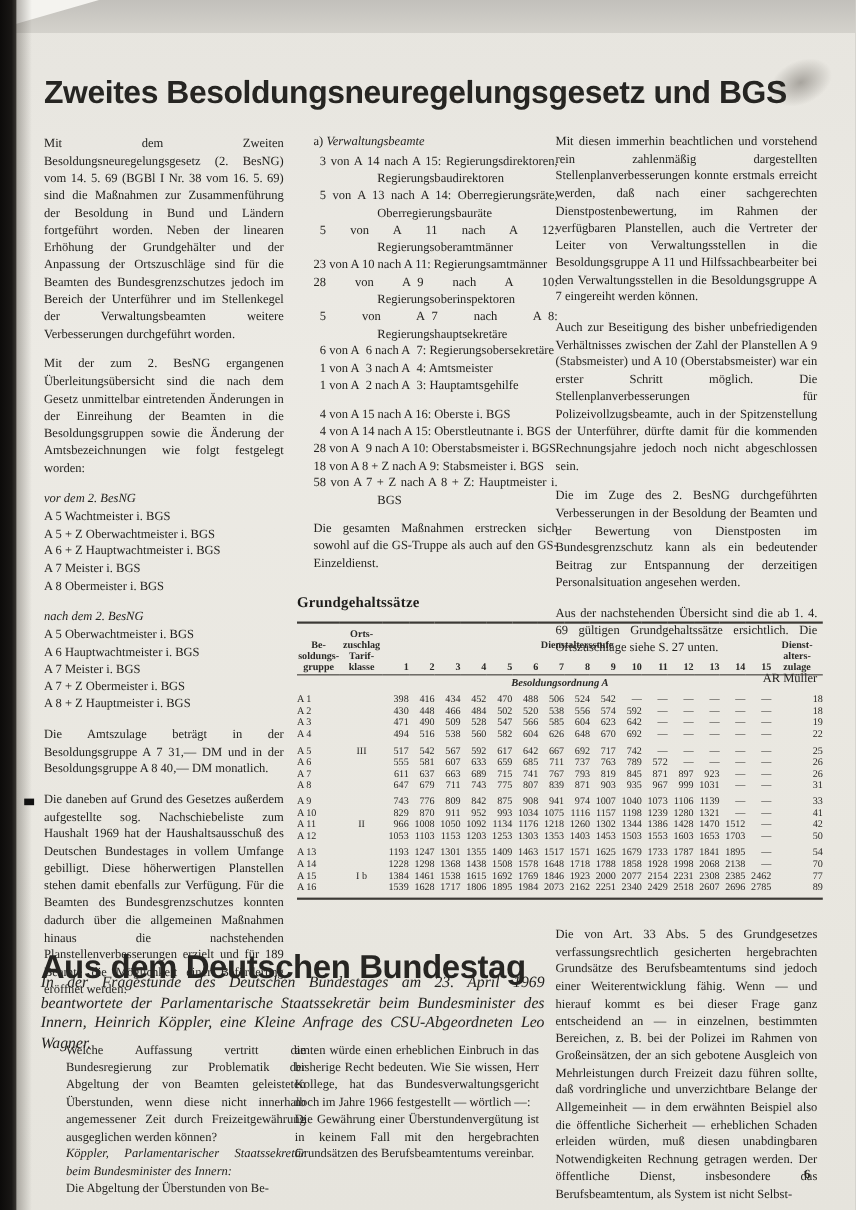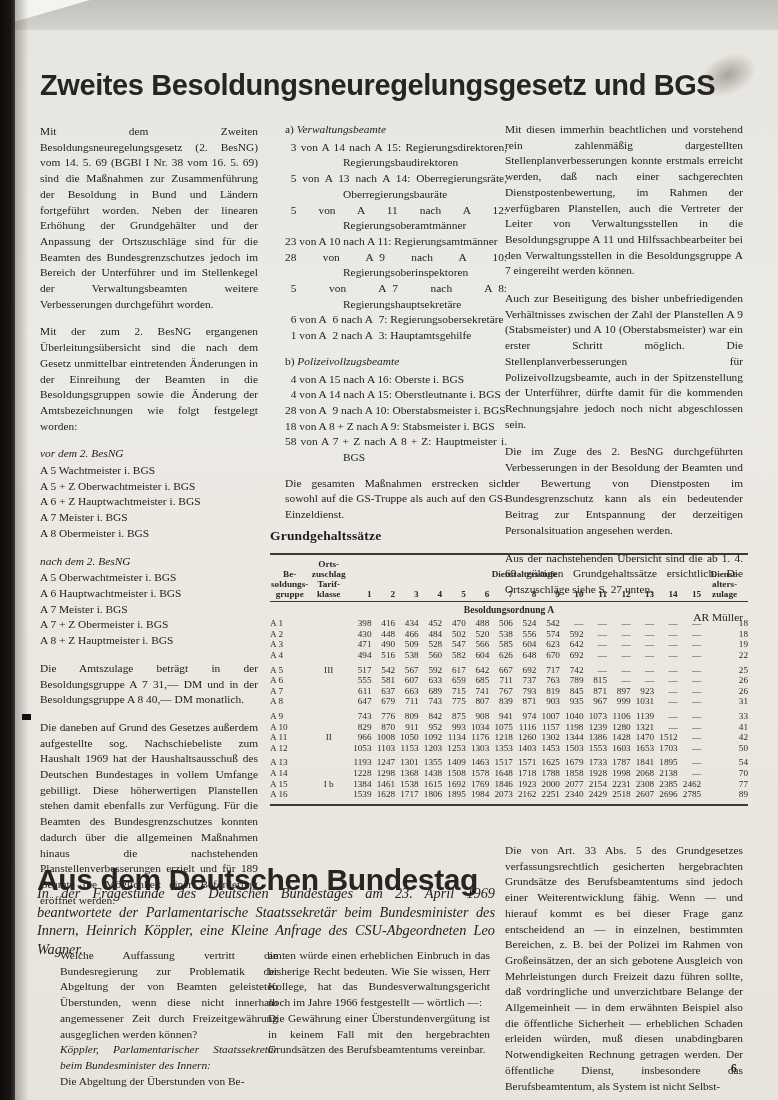--- a/index.html
+++ b/index.html
@@ -28,31 +28,31 @@
   .list-head{font-style:italic;margin:2px 0 1px 0;}
   .plain-list div{text-align:left;}
   .mb{margin-bottom:12px;}
   .sec-head{font-style:italic;margin:0 0 2px 0;text-align:left;}
   .sec-head .lbl{font-style:normal;}
   .entries{margin-bottom:10px;}
   .entries div{padding-left:58px;text-indent:-58px;text-align:justify;white-space:pre-wrap;}
   .signature{text-align:right;margin-top:2px;}
 
   
-  .tablewrap{position:absolute;left:270px;top:528px;width:478px;}
+  .tablewrap{position:absolute;left:270px;top:540px;width:478px;}
   .tbl-heading{font-weight:bold;font-size:13.5px;letter-spacing:.2px;color:#1d1c1a;}
   table.salary{border-collapse:collapse;width:478px;margin-top:9px;
     font-size:9.2px;line-height:10px;color:#2a2926;}
   table.salary th{font-weight:bold;vertical-align:bottom;padding:0 0 2px 0;}
   .h-multiline{white-space:pre-line;text-align:center;font-size:9.2px;}
   thead tr:first-child th{border-top:2px solid #3c3a36;padding-top:4px;}
   th.span-head{text-align:center;border-top:2px solid #3c3a36;}
   th.step{text-align:right;padding-right:3px;}
   tr.rule td{border-top:1.3px solid #3c3a36;text-align:center;font-weight:bold;
-     padding:3px 0 3px 0;font-size:9.6px;}
+     padding:3px 0 3px 0;font-size:9.6px;font-style:italic;}
   tbody.data td{padding:0;height:10.6px;}
   td.g{width:40px;text-align:left;padding-left:16px;white-space:nowrap;}
   td.t{width:40px;text-align:center;}
   td.v{width:25px;text-align:right;padding-right:2px;}
   td.z{width:52px;text-align:right;padding-right:28px;}
   tbody.data tr.gap td{padding-top:4px;}
   .tbl-bottomrule{border-top:2px solid #3c3a36;margin-top:4px;}
   .sq-mark{position:absolute;left:-248px;top:186px;width:9px;height:6px;background:#111;}
 
   
@@ -110,26 +110,23 @@
       <span>Verwaltungsbeamte</span>
     </div>
     <div class="entries">
         <div> 3 von A 14 nach A 15: Regierungsdirektoren, Regierungsbaudirektoren</div>
         <div> 5 von A 13 nach A 14: Oberregierungsräte, Oberregierungsbauräte</div>
         <div> 5 von A 11 nach A 12: Regierungsoberamtmänner</div>
         <div>23 von A 10 nach A 11: Regierungsamtmänner</div>
         <div>28 von A 9 nach A 10: Regierungsoberinspektoren</div>
         <div> 5 von A 7 nach A 8: Regierungshauptsekretäre</div>
         <div> 6 von A 6 nach A 7: Regierungsobersekretäre</div>
+        <div> 1 von A 3 nach A 4: Amtsmeister</div>
         <div> 1 von A 2 nach A 3: Hauptamtsgehilfe</div>
       </div>
-    <div class="sec-head">
-      <span class="lbl">b)</span>
-      <span>Polizeivollzugsbeamte</span>
-    </div>
     <div class="entries">
         <div> 4 von A 15 nach A 16: Oberste i. BGS</div>
         <div> 4 von A 14 nach A 15: Oberstleutnante i. BGS</div>
         <div>28 von A 9 nach A 10: Oberstabsmeister i. BGS</div>
         <div>18 von A 8 + Z nach A 9: Stabsmeister i. BGS</div>
         <div>58 von A 7 + Z nach A 8 + Z: Hauptmeister i. BGS</div>
       </div>
     <p>Die gesamten Maßnahmen erstrecken sich sowohl auf die GS-Truppe als auch auf den GS-Einzeldienst.</p>
   </div>
 
@@ -289,21 +286,21 @@
             <td class="v">555</td>
             <td class="v">581</td>
             <td class="v">607</td>
             <td class="v">633</td>
             <td class="v">659</td>
             <td class="v">685</td>
             <td class="v">711</td>
             <td class="v">737</td>
             <td class="v">763</td>
             <td class="v">789</td>
-            <td class="v">815</td>
+            <td class="v">572</td>
             <td class="v">—</td>
             <td class="v">—</td>
             <td class="v">—</td>
             <td class="v">—</td>
             <td class="z">26</td>
           </tr>
           <tr>
             <td class="g">A 7</td>
             <td class="t"></td>
             <td class="v">611</td>

